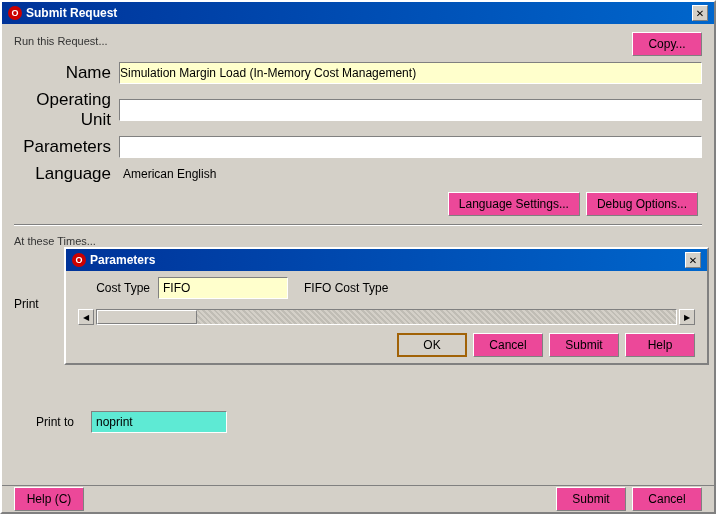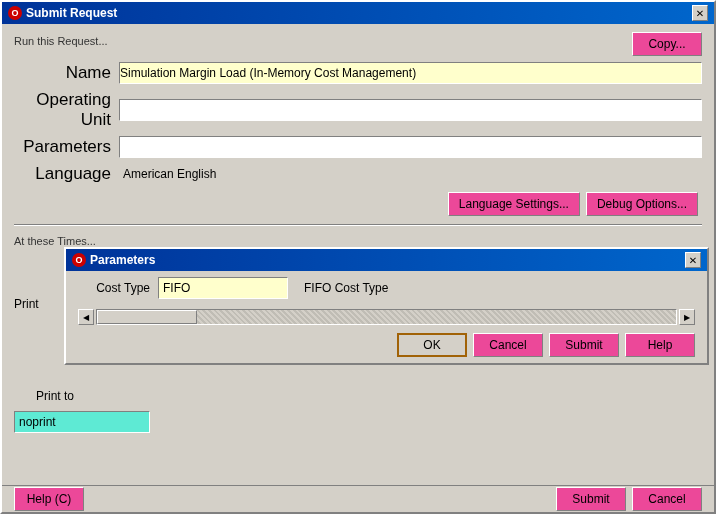--- a/index.html
+++ b/index.html
@@ -282,24 +282,23 @@
     
     .bottom-section {
       position: absolute;
       bottom: 0;
       left: 0;
       right: 0;
     }
 
     .print-row {
       display: flex;
-      align-items: flex-start;
+      align-items: center;
       padding: 4px 12px;
-      gap: 8px;
-      flex-direction: column;
+      gap: 17px;
     }
 
     .print-label {
       width: 60px;
       text-align: right;
       font-size: 12px;
     }
 
     .print-input {
       width: 136px;

